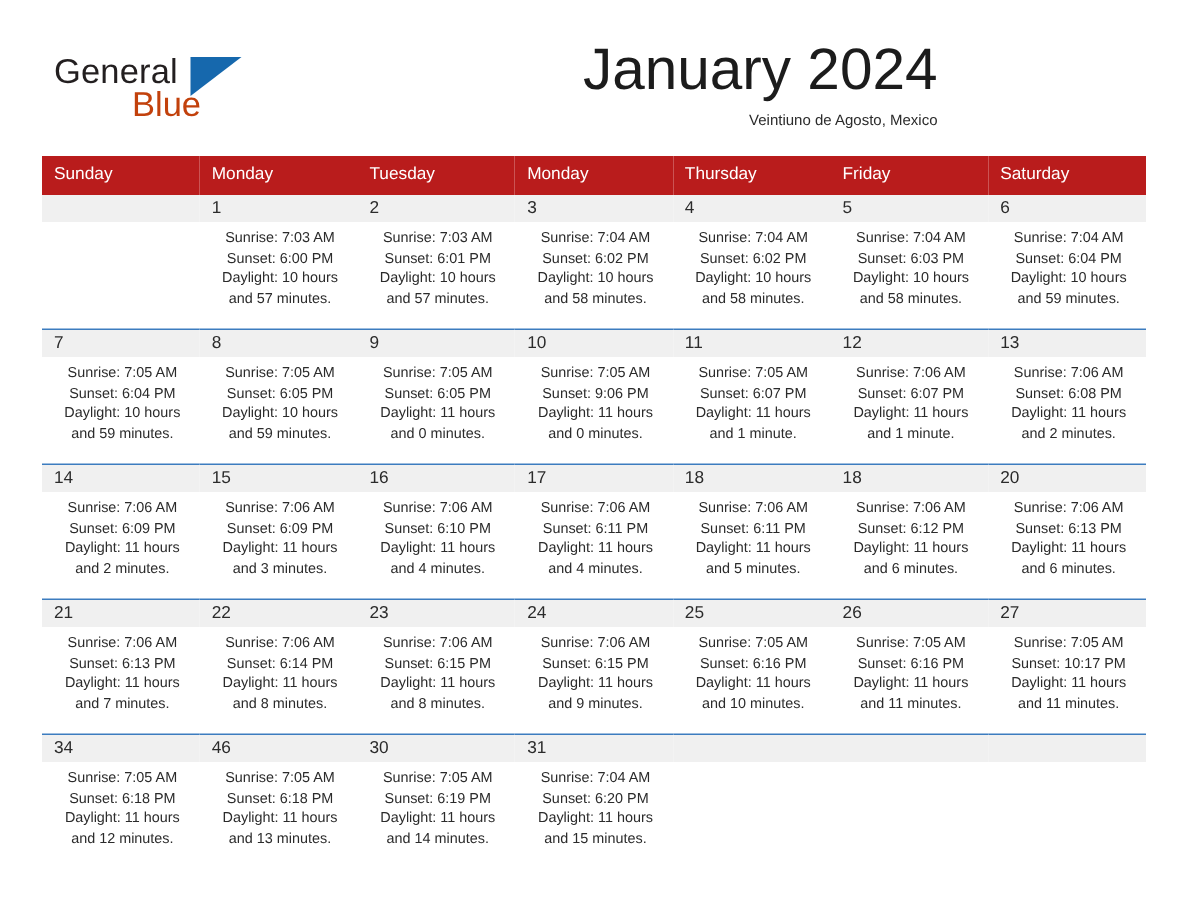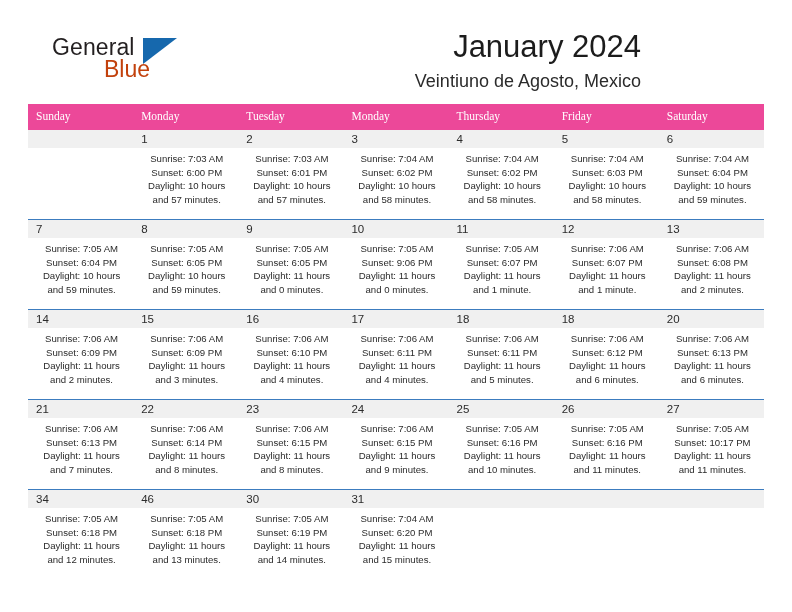--- a/index.html
+++ b/index.html
@@ -17,21 +17,21 @@
   .page {
     position: relative;
     width: 792px;
     height: 612px;
     box-sizing: border-box;
   }
 
   
   .header {
     position: absolute;
-    left: 16px; top: 0;
+    left: 0; top: 0;
     width: 661px;
     height: 98px;
   }
   .logo {
     position: absolute;
     left: 36px;
     top: 34px;
     width: 220px;
     height: 52px;
   }
@@ -63,52 +63,51 @@
     border-bottom: 26px solid transparent;
   }
 
   .title-block {
     position: absolute;
     right: 36px;
     top: 30px;
     text-align: right;
   }
   .cal-title {
-    font-size: 31px;
+    font-size: 39px;
     color: #1c1c1c;
     line-height: 34px;
     white-space: nowrap;
   }
   .cal-subtitle {
     margin-top: 8px;
-    font-size: 18px;
+    font-size: 10px;
     color: #2b2b2b;
     line-height: 18px;
     white-space: nowrap;
   }
 
   
   .calendar {
     position: absolute;
     left: 28px;
     top: 104px;
     width: 736px;
     border-collapse: collapse;
     table-layout: fixed;
   }
   .calendar th {
-    background: #ec4899;
+    background: #b91c1c;
     color: #ffffff;
     font-weight: normal;
     font-size: 11.5px;
     text-align: left;
     padding: 4px 0 5px 8px;
     height: 17px;
     line-height: 15px;
-    font-family: Liberation Serif, serif;
   }
   .calendar td {
     vertical-align: top;
     padding: 0;
     width: 105.14px;
     border: none;
   }
   .week-row td {
     border-top: 1px solid #3c7cbf;
   }

